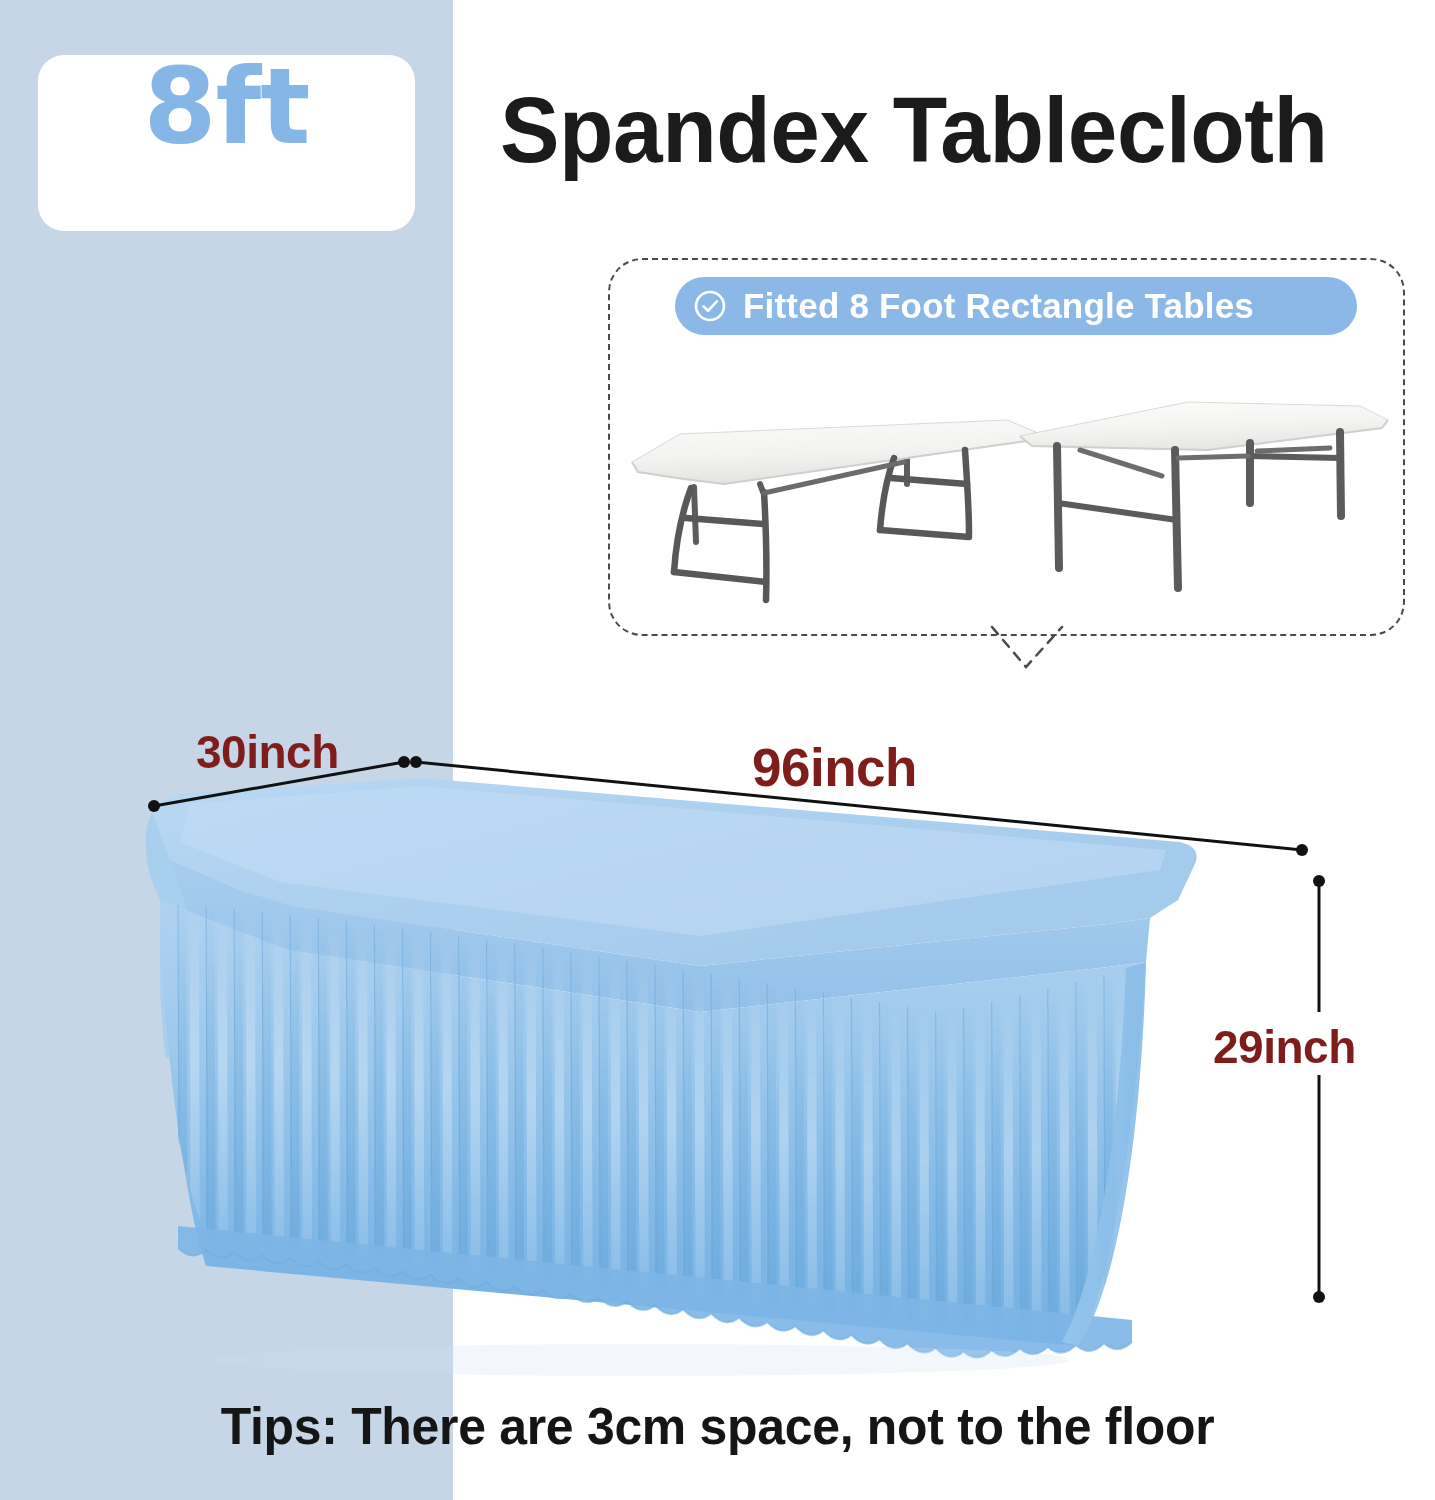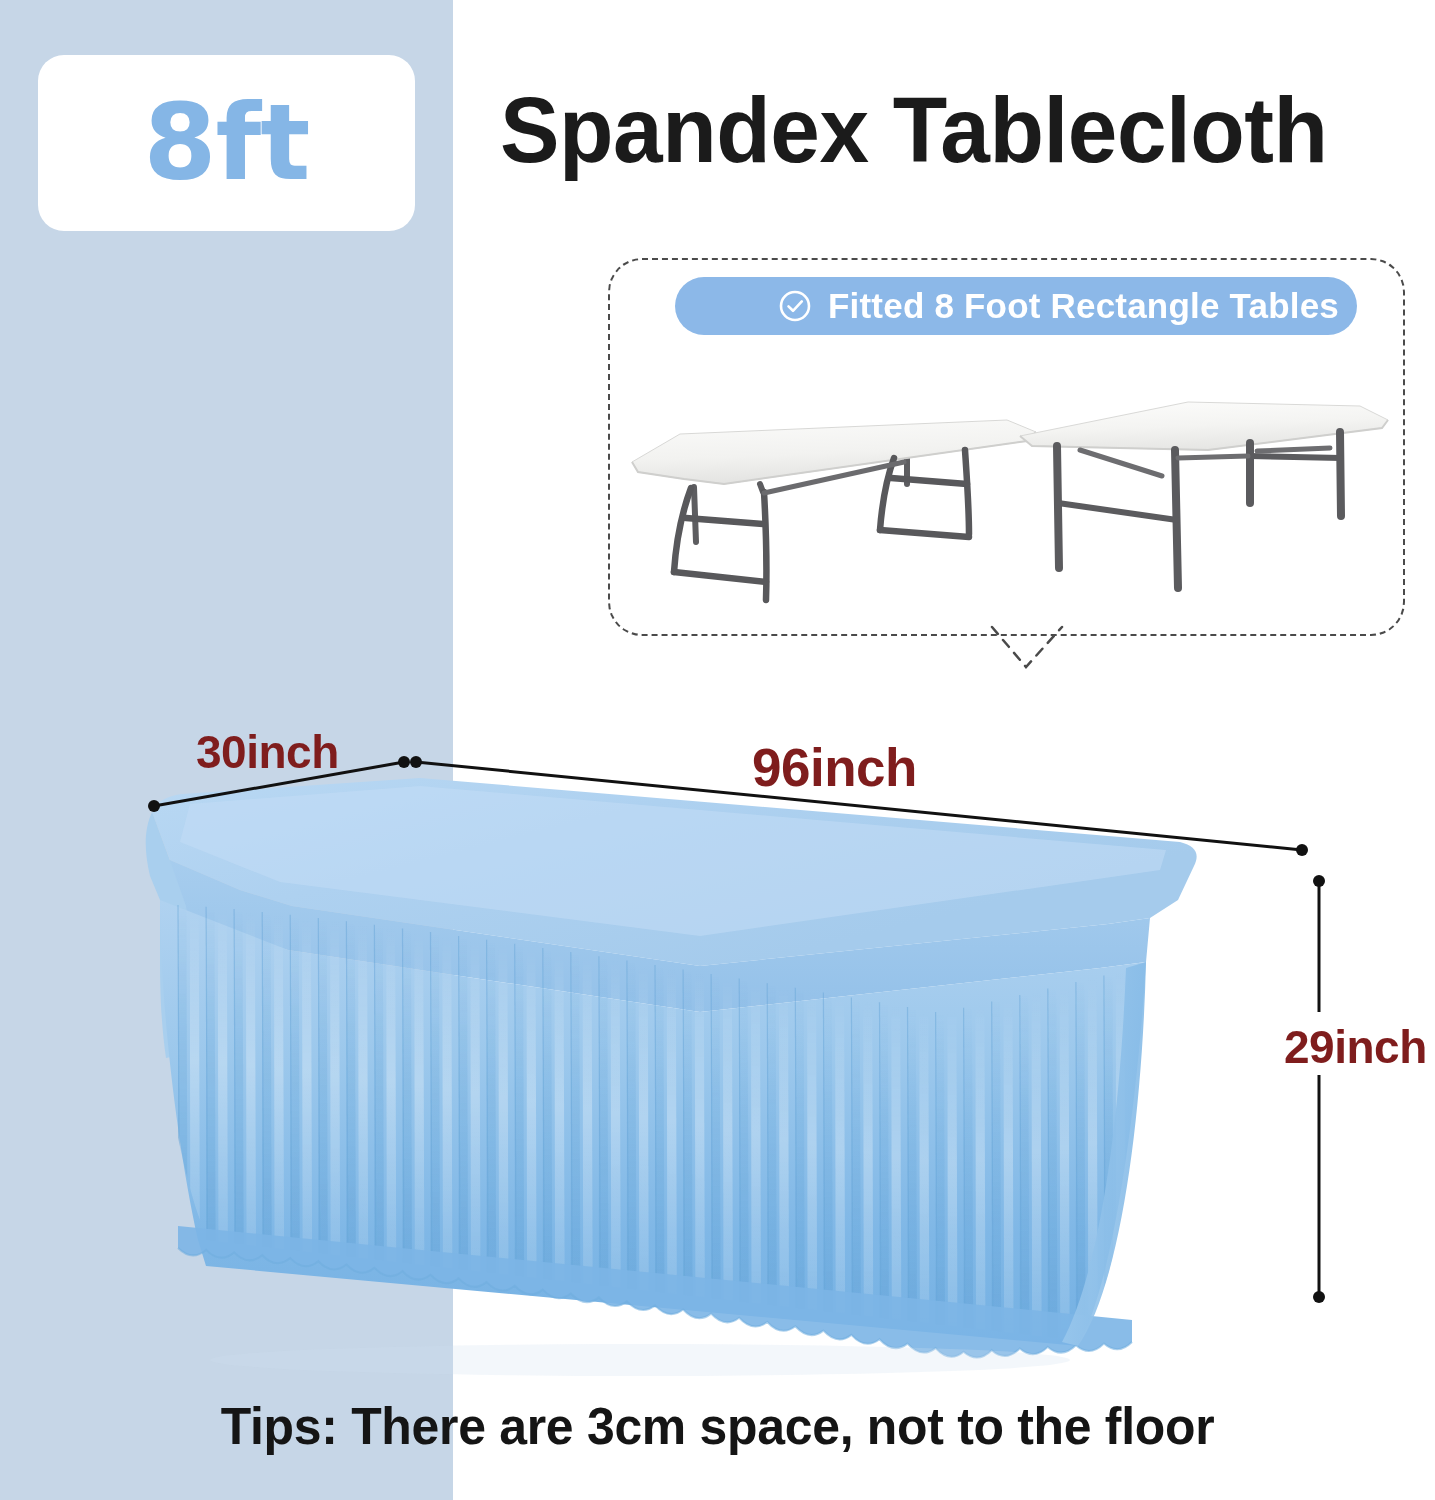--- a/index.html
+++ b/index.html
@@ -28,21 +28,21 @@
     background: #ffffff;
   }
 
   
   .badge-8ft {
     position: absolute;
     left: 38px; top: 55px;
     width: 377px; height: 176px;
     background: #ffffff;
     border-radius: 26px;
-    display: flex; align-items: center; justify-content: center;
+    display: flex; justify-content: center;
   }
   .badge-8ft-text {
     font-family: "DejaVu Sans", sans-serif;
     font-size: 105px;
     font-weight: bold;
     color: #85b6e6;
     letter-spacing: -1px;
     line-height: 1;
   }
 
@@ -78,21 +78,21 @@
     pointer-events: none;
   }
 
   
   .pill {
     position: absolute;
     left: 675px; top: 277px;
     width: 682px; height: 58px;
     background: #8cb8e8;
     border-radius: 29px;
-    display: flex; align-items: center; justify-content: flex-end;
+    display: flex; align-items: center; justify-content: flex-start;
     gap: 16px;
     padding: 0 18px;
   }
   .pill-icon { width: 34px; height: 34px; flex: 0 0 auto; display:block; }
   .pill-text {
     font-family: "Liberation Sans Narrow", "Liberation Sans", sans-serif;
     font-size: 35px;
     font-weight: bold;
     color: #ffffff;
     white-space: nowrap;
@@ -111,21 +111,21 @@
   .dim-label {
     position: absolute;
     font-family: "Liberation Sans", sans-serif;
     font-weight: bold;
     color: #7f1d1d;
     white-space: nowrap;
     letter-spacing: -0.5px;
   }
   .dim-30 { left: 196px; top: 725px; font-size: 46px; }
   .dim-96 { left: 752px; top: 737px; font-size: 53px; }
-  .dim-29 { left: 1284px; top: 1020px; font-size: 46px; }
+  .dim-29 { left: 1213px; top: 1020px; font-size: 46px; }
 
   .dims-svg { position: absolute; left: 0; top: 0; width: 1435px; height: 1500px; pointer-events: none; }
 
   
   .tip {
     position: absolute;
     left: 0; top: 1396px;
     width: 1435px;
     text-align: center;
     font-family: "Liberation Sans Narrow", "Liberation Sans", sans-serif;

